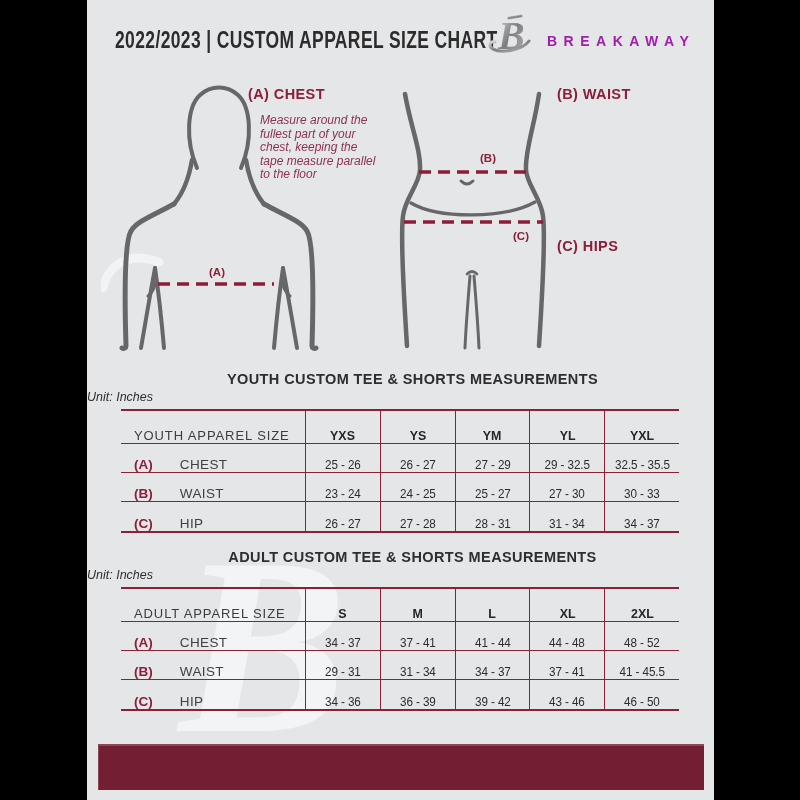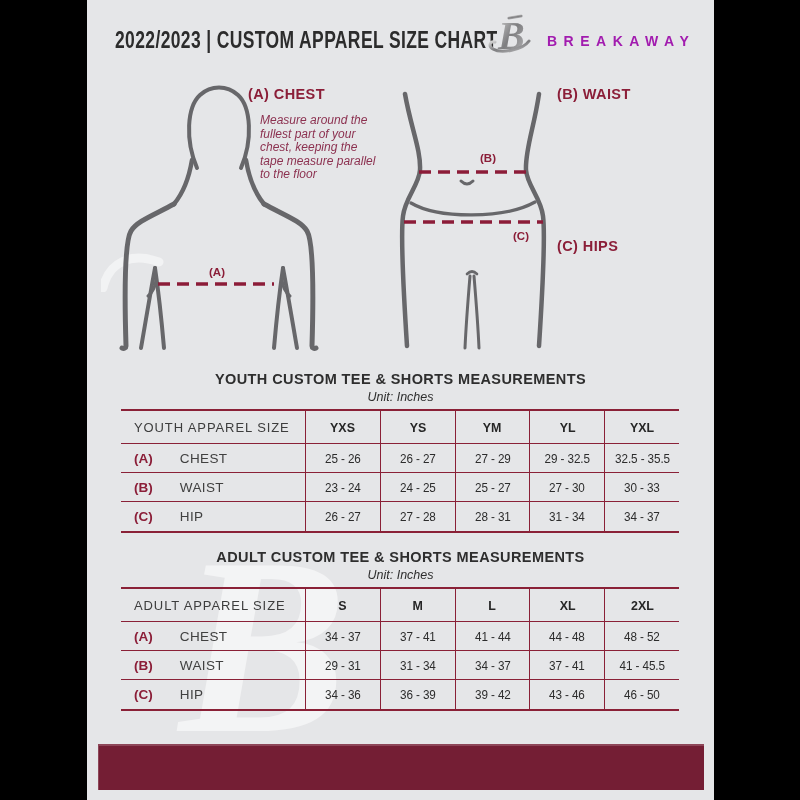--- a/index.html
+++ b/index.html
@@ -40,40 +40,40 @@
   }
   .guide-p {
     position:absolute; z-index:1; font-size:12px; font-style:italic;
     color:#8c3150; line-height:13.6px; white-space:pre-line;
   }
   .h-a { left:161px; top:86px; }  .p-a { left:173px; top:114px; width:170px; }
   .h-b { left:470px; top:86px; }  .p-b { left:470px; top:110px; width:160px; }
   .h-c { left:470px; top:222px;margin-top:16px; } .p-c { left:470px; top:246px; width:165px; }
 
   
-  .tbl-title { position:absolute; left:0; width:627px; text-align:center; z-index:1;
+  .tbl-title { position:absolute; left:12px; width:627px; text-align:center; z-index:1;
     font-size:14.5px; font-weight:bold; color:#2e2e2e; letter-spacing:0.4px; }
-  .tbl-unit  { position:absolute; left:0; width:627px; text-align:center; z-index:1;
+  .tbl-unit  { position:absolute; left:0; width:627px; text-align:left; z-index:1;
     font-size:12.5px; font-style:italic; color:#2e2e2e; }
   .t-youth { top:371px; } .u-youth { top:390px; }
   .t-adult { top:549px; } .u-adult { top:568px; }
 
   .size-table {
     position:absolute; left:34px; width:558px; z-index:1;
     border-top:2px solid #8a2137; border-bottom:2px solid #8a2137;
   }
   .youth-tbl { top:409px; }
   .adult-tbl { top:587px; }
 
   .trow { display:grid; grid-template-columns:184px repeat(5,1fr); height:29px;
     border-bottom:1.6px solid #8a2137; }
   .trow.thead { height:33px; }
   .trow:last-child { border-bottom:none; }
 
-  .tcell { display:flex; align-items:center; justify-content:center;
+  .tcell { display:flex; align-items:flex-end; justify-content:center;
     border-left:1.6px solid #8a2137; font-size:13px; color:#2c2c2c; }
   .tcell.first { border-left:none; justify-content:flex-start; padding-left:13px; }
 
   .colhead-label { font-size:13px; color:#3d3d3d; letter-spacing:0.9px; }
   .size-label { font-weight:bold; color:#262626; font-size:13.5px; display:inline-block; transform:scaleX(0.92); }
   .rowlab-prefix { font-weight:bold; color:#8b1e38; margin-right:5px; font-size:13.5px; }
   .rowlab-name { color:#404040; font-size:13.5px; letter-spacing:0.4px;margin-left:22px; }
   .val { display:inline-block; transform:scaleX(0.9); letter-spacing:-0.1px; }
 
   

